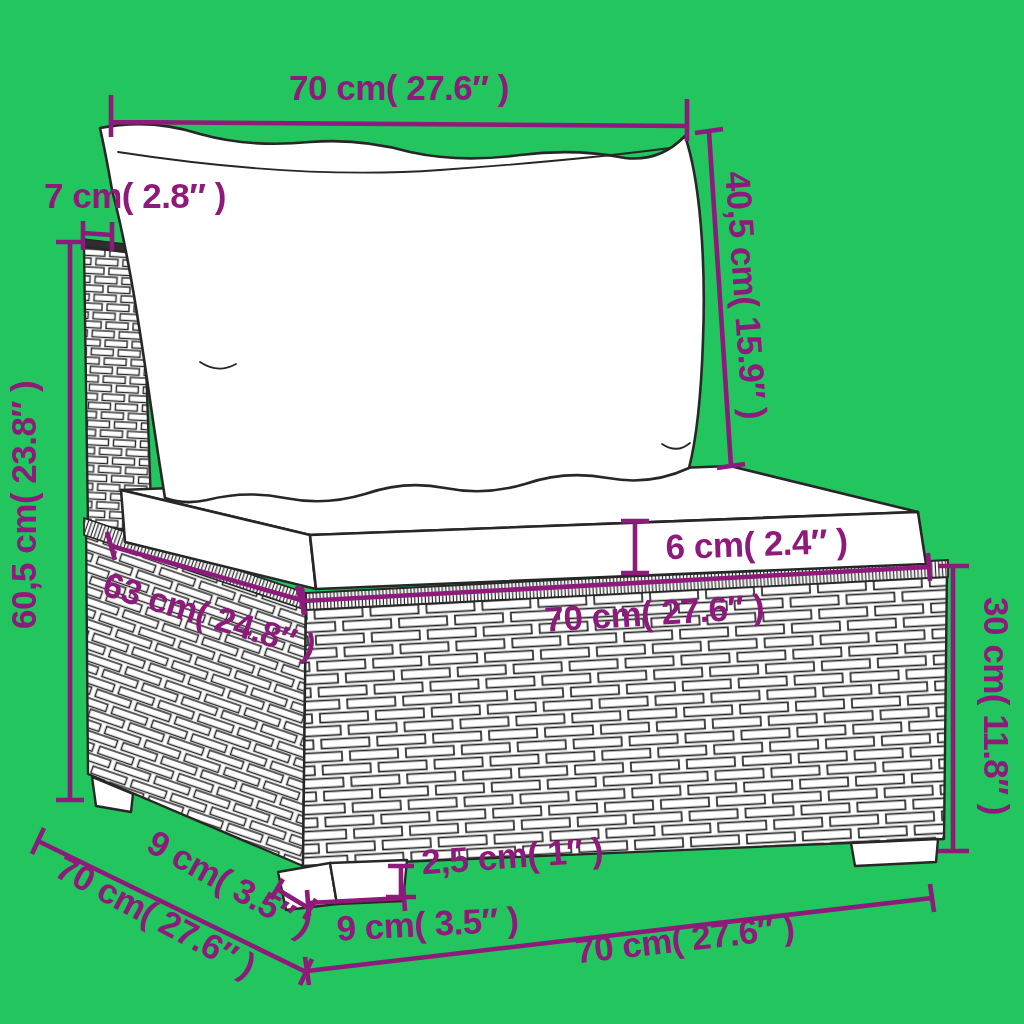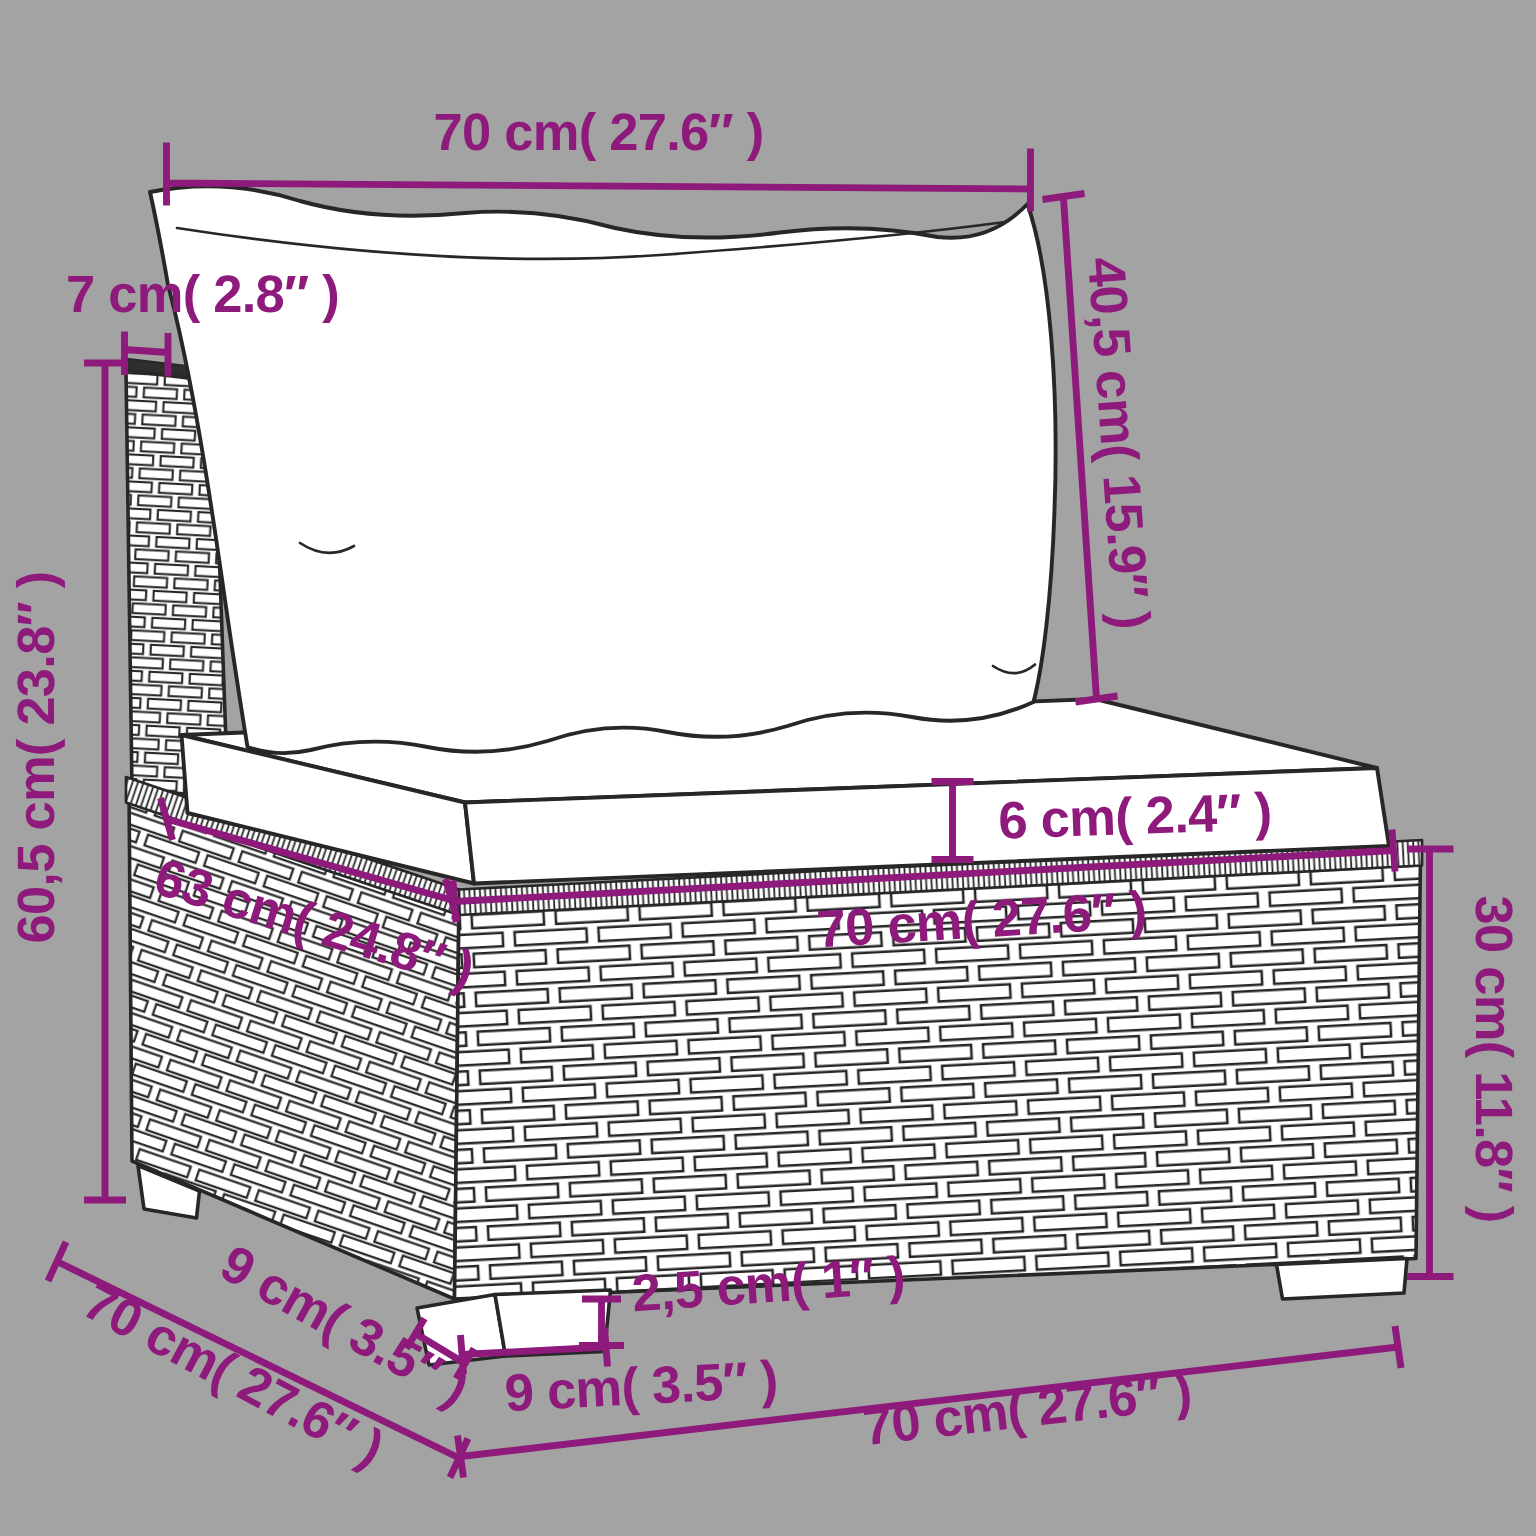--- a/index.html
+++ b/index.html
@@ -1,17 +1,17 @@
 <!DOCTYPE html>
 <html style="--accent: #8e1a7c;"><head>
 <meta charset="utf-8">
 <style>
   html,body{margin:0;padding:0;background:#ffffff;}
   body{width:1024px;height:1024px;overflow:hidden;}
-  .stage{position:relative;width:1024px;height:1024px;background:#a3a3a3;}
+  .stage{position:relative;width:1024px;height:1024px;background:#22c55e;}
   svg{display:block;}
   .art{fill:#ffffff;stroke:#272727;stroke-width:2.4;stroke-linejoin:round;}
   .soft{fill:#ffffff;stroke:#272727;stroke-width:2.6;stroke-linejoin:round;}
   .crease{fill:none;stroke:#272727;stroke-width:1.8;stroke-linecap:round;}
   .cap{fill:#2e2e2e;stroke:#272727;stroke-width:1.5;}
   .dimline{stroke:var(--accent,#8e1a7c);stroke-width:4.6;fill:none;stroke-linecap:butt;}
   text.dim{font-family:"Liberation Sans",sans-serif;font-weight:700;font-size:35px;
            fill:var(--accent,#8e1a7c);text-anchor:middle;letter-spacing:-0.5px;}
 </style>
 </head>

